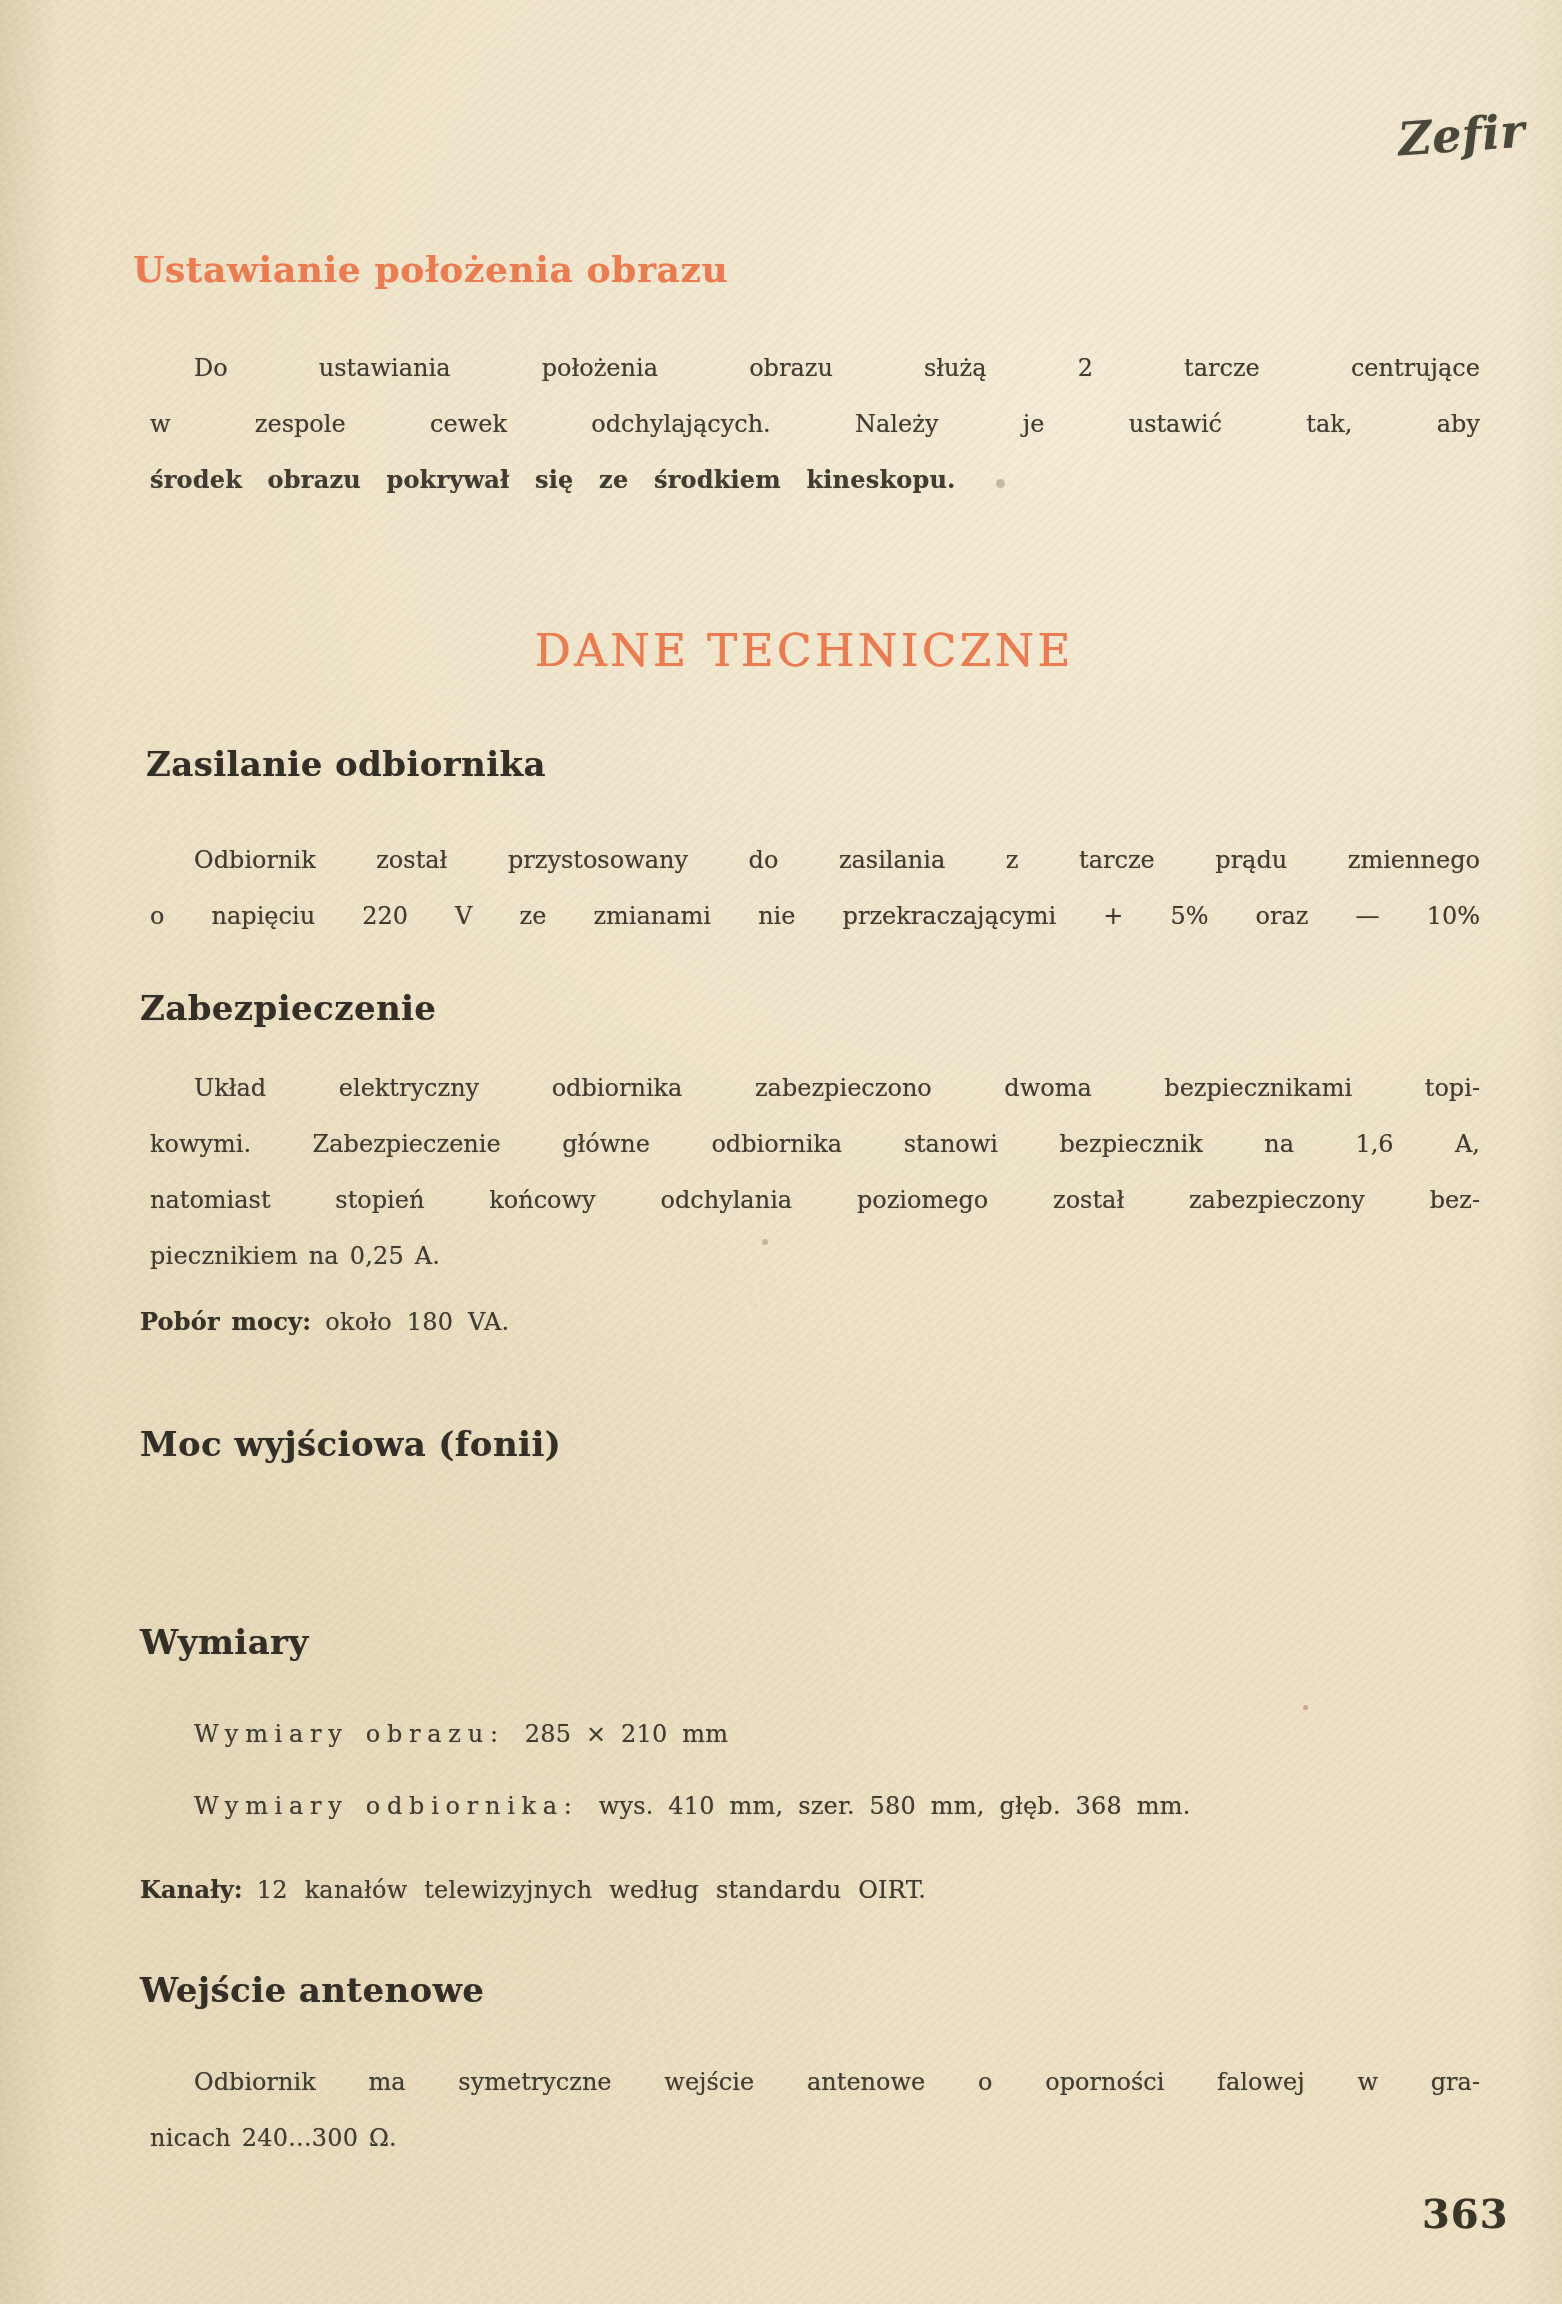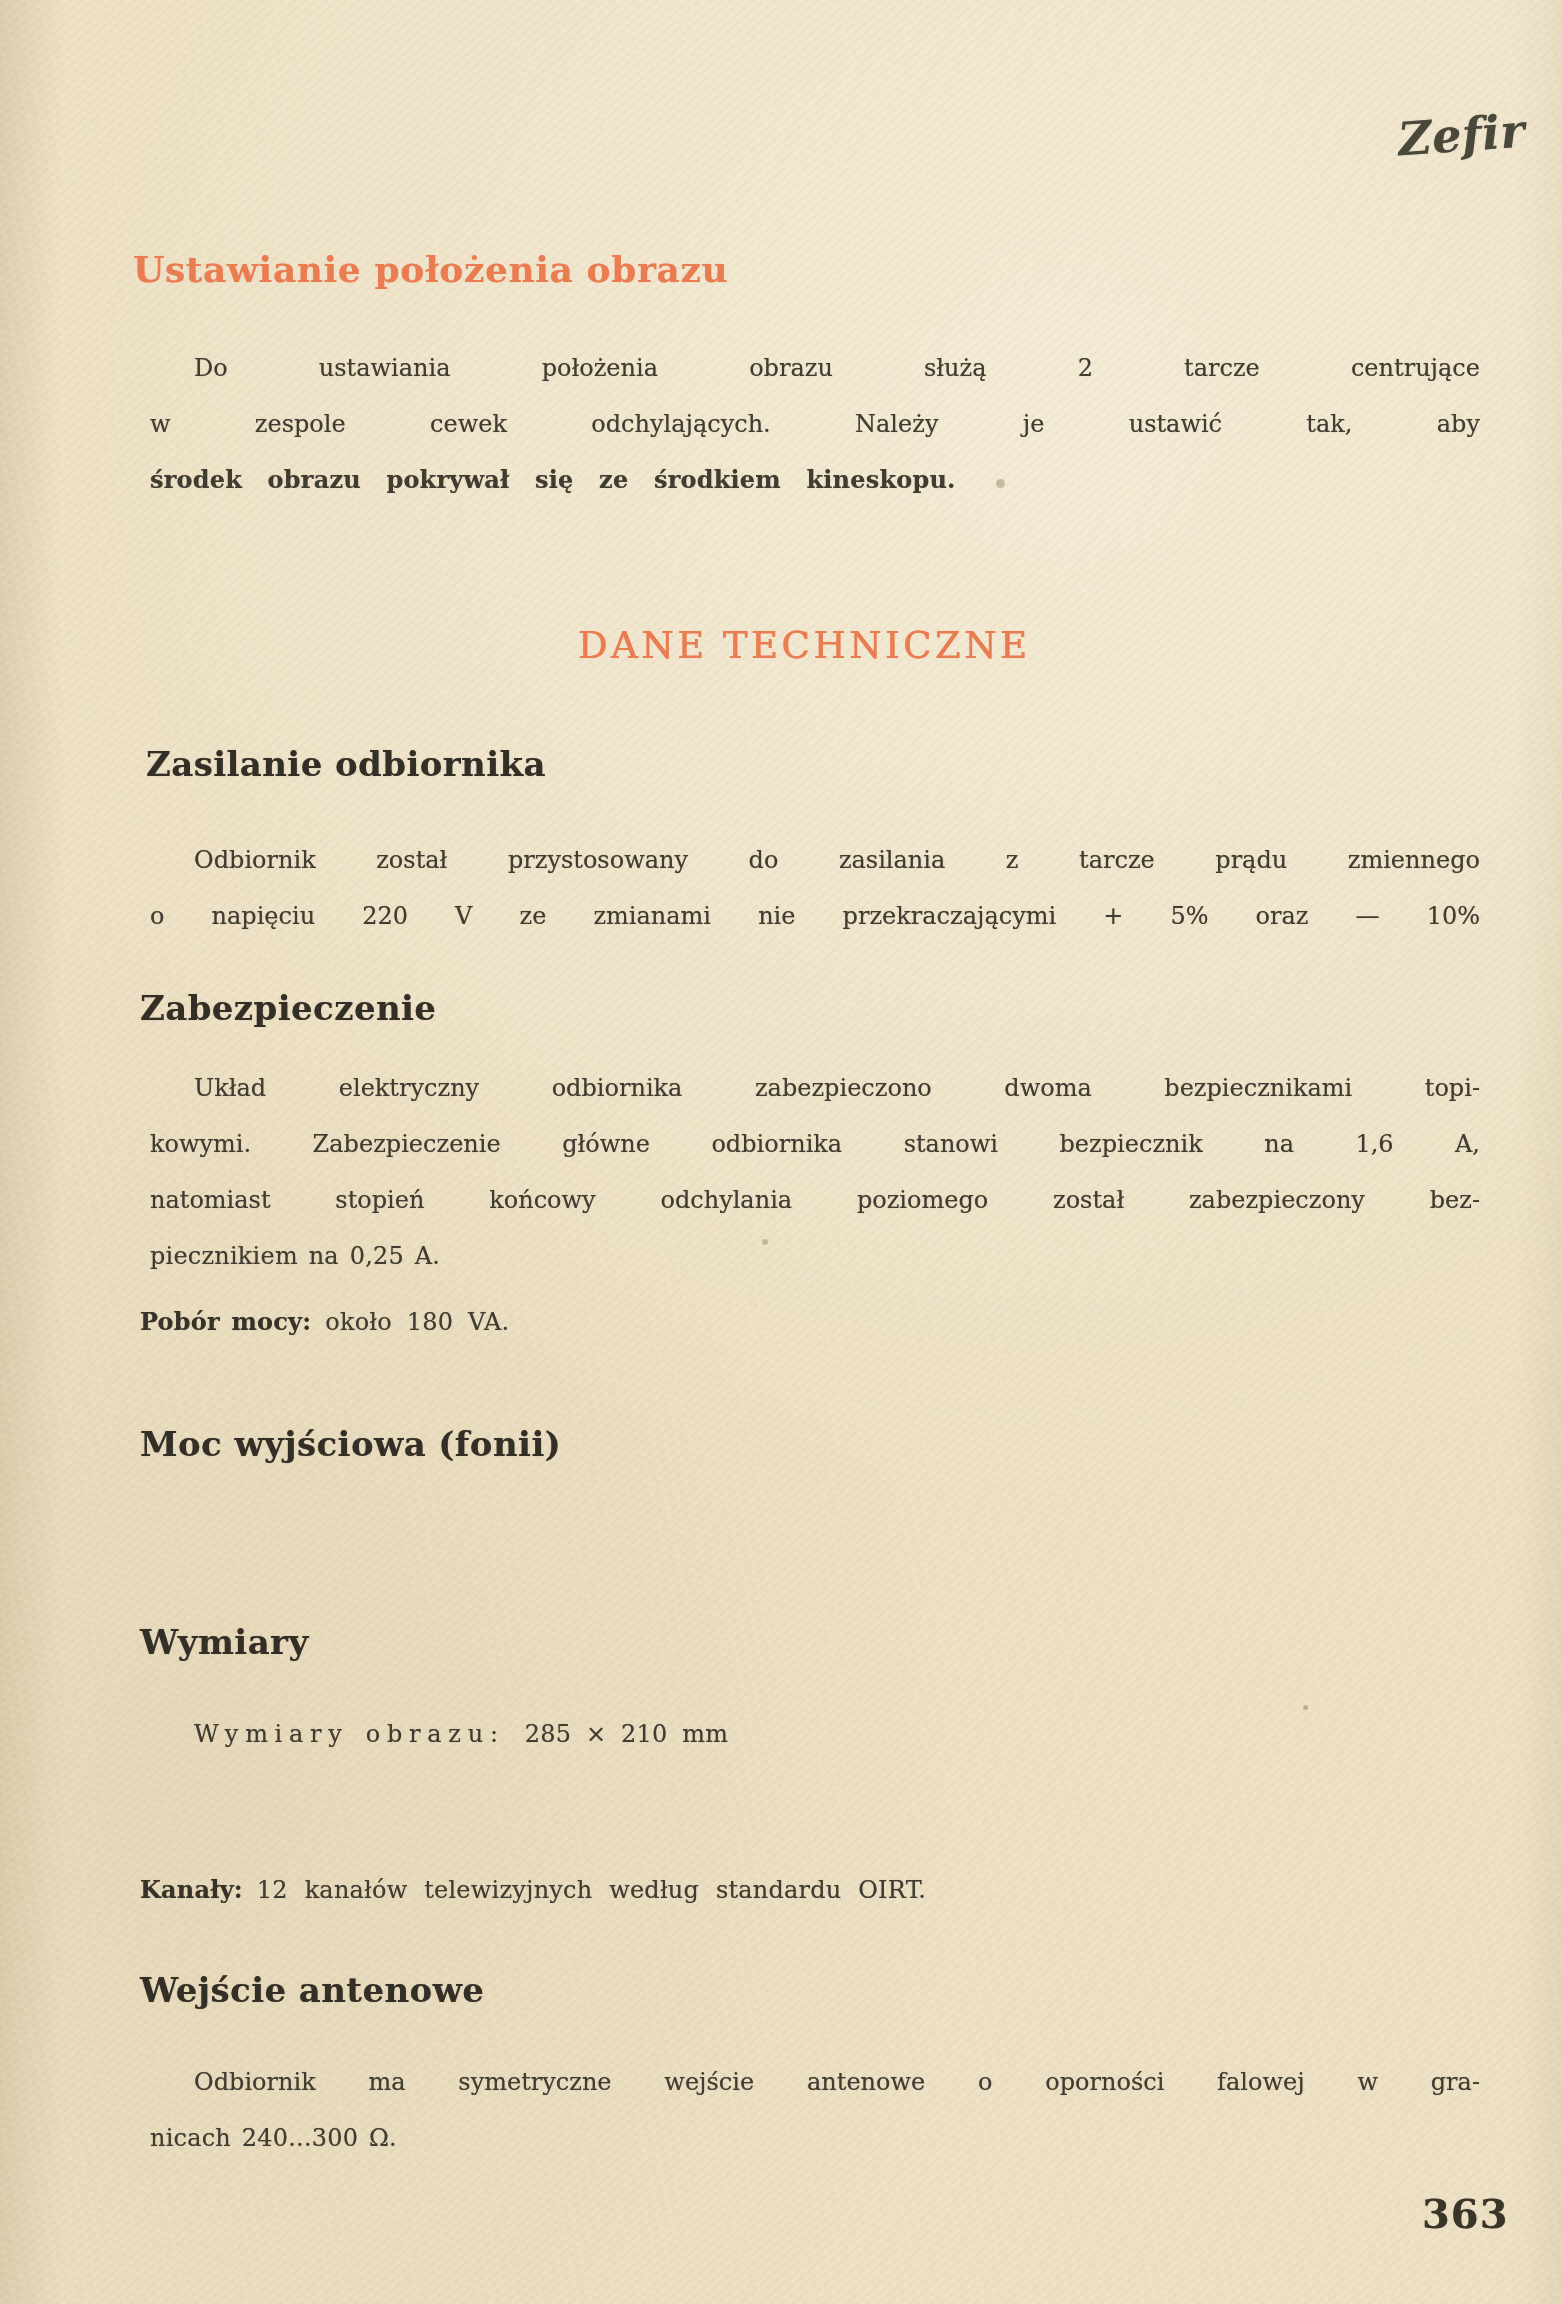--- a/index.html
+++ b/index.html
@@ -43,21 +43,21 @@
     text-shadow:0 0 .8px rgba(51,47,39,.5);
   }
   .h-orange{
     font-size:36px;font-weight:700;color:#ea7c52;
     letter-spacing:.6px;
     text-shadow:0 0 .8px rgba(234,124,82,.55);
   }
   .dane-h{
     width:1562px;box-sizing:border-box;padding-left:46px;
     text-align:center;
-    font-size:37px;font-weight:400;color:#ea7c52;
+    font-size:45px;font-weight:400;color:#ea7c52;
     letter-spacing:3.5px;
     text-shadow:.6px 0 0 #ea7c52, 0 0 1px rgba(234,124,82,.4);
   }
   .brand{
     font-size:46px;font-style:italic;font-weight:700;
     color:#4a473b;letter-spacing:.5px;
     transform:rotate(-4deg);
     text-shadow:0 0 1px rgba(64,60,48,.5);
   }
   .pagenum{
@@ -113,20 +113,23 @@
   <div class="blk bl" style="top:1294px;left:140px;">
     <span class="lbl">Pobór mocy:</span><span class="val">około 180 VA.</span>
   </div>
 
   <div class="blk sect-h" style="top:1400px;left:140px;margin-top:24px;">Moc wyjściowa (fonii)</div>
 
   <div class="blk sect-h" style="top:1622px;left:140px;">Wymiary</div>
   <div class="blk bl" style="top:1706px;left:194px;">
     <span class="sp-label">Wymiary obrazu:</span><span class="val">285 × 210 mm</span>
   </div>
+  <div class="blk bl" style="top:1778px;left:194px;">
+    <span class="sp-label">Wymiary odbiornika:</span><span class="val">wys. 410 mm, szer. 580 mm, głęb. 368 mm.</span>
+  </div>
 
   <div class="blk bl" style="top:1862px;left:140px;">
     <span class="lbl">Kanały:</span><span class="val-wide">12 kanałów telewizyjnych według standardu OIRT.</span>
   </div>
 
   <div class="blk sect-h" style="top:1970px;left:140px;">Wejście antenowe</div>
   <div class="blk col" style="top:2054px;left:150px;">
     <div class="bl j ind">Odbiornik ma symetryczne wejście antenowe o oporności falowej w gra-</div>
     <div class="bl">nicach 240...300 Ω.</div>
   </div>

